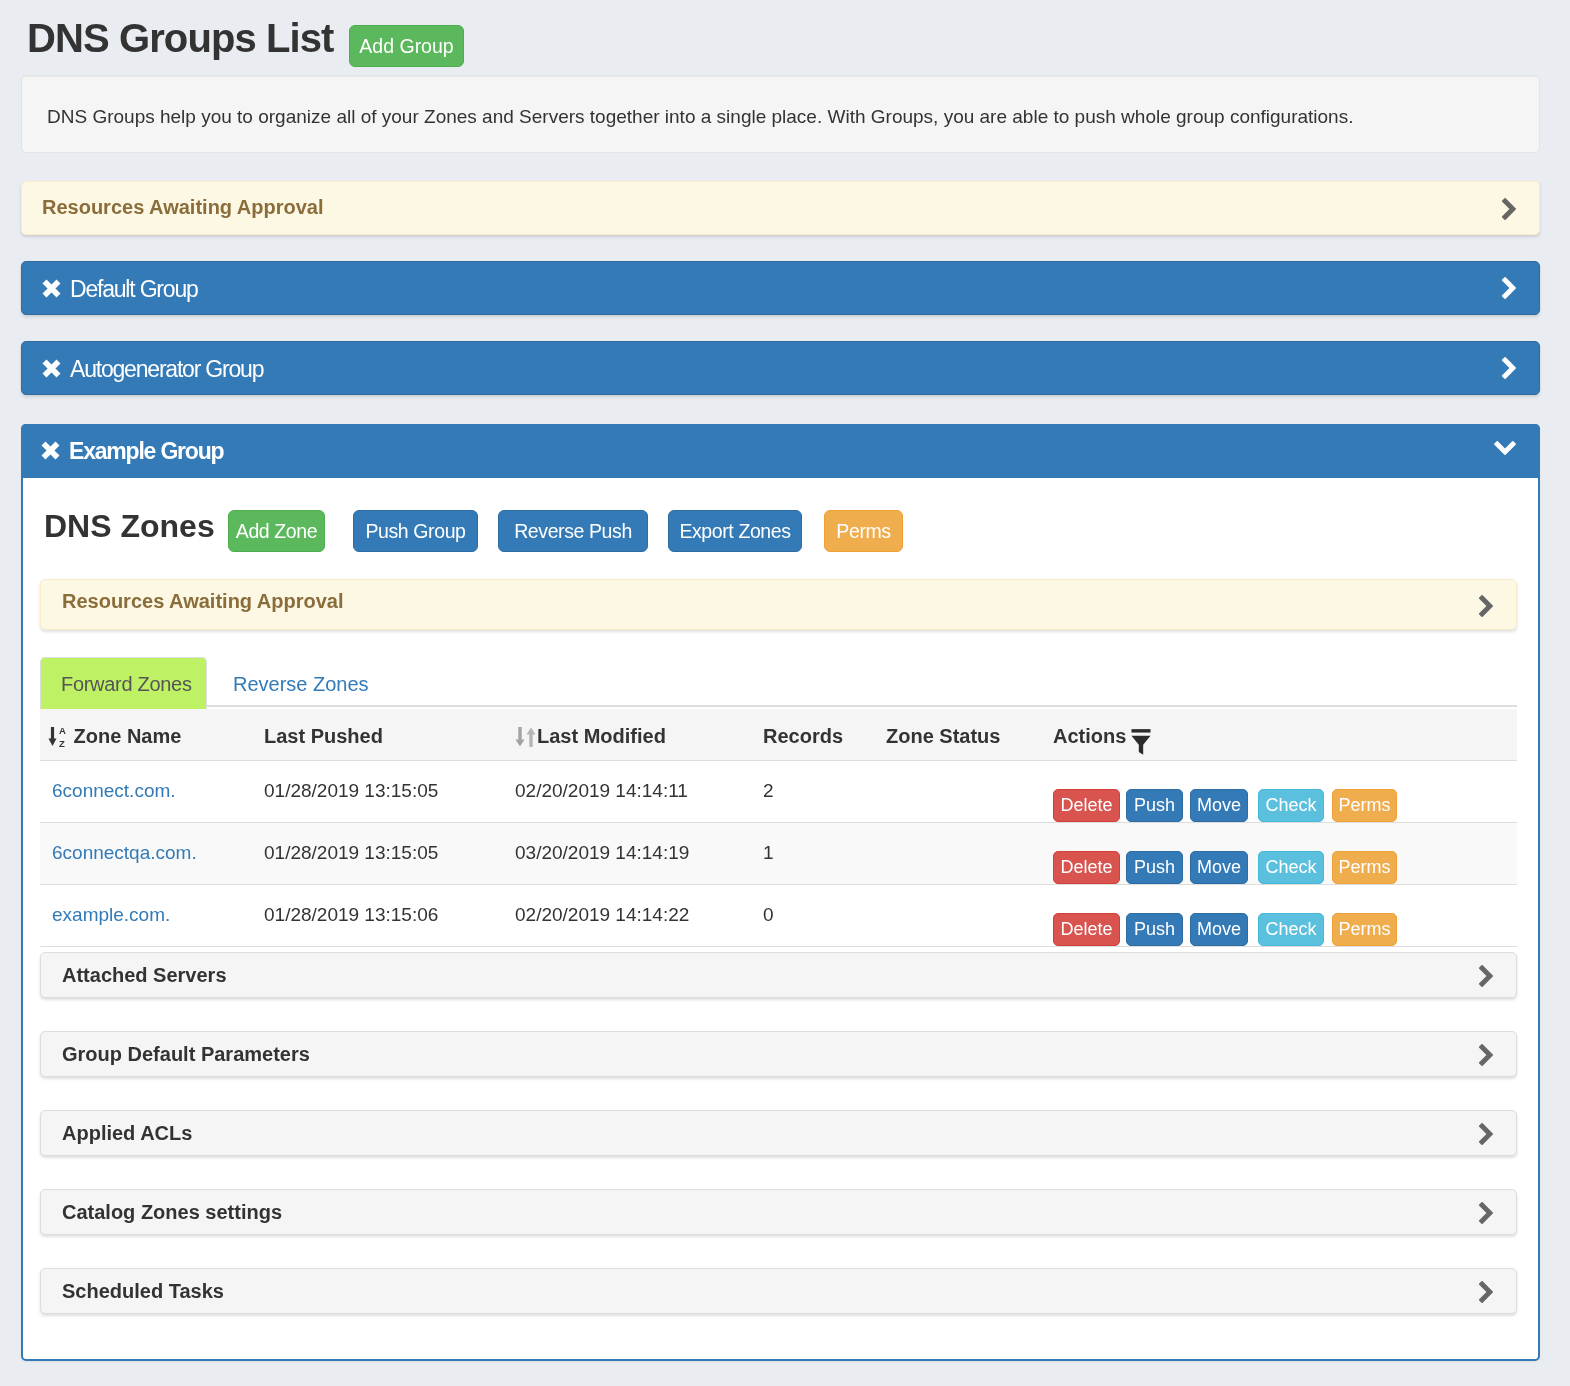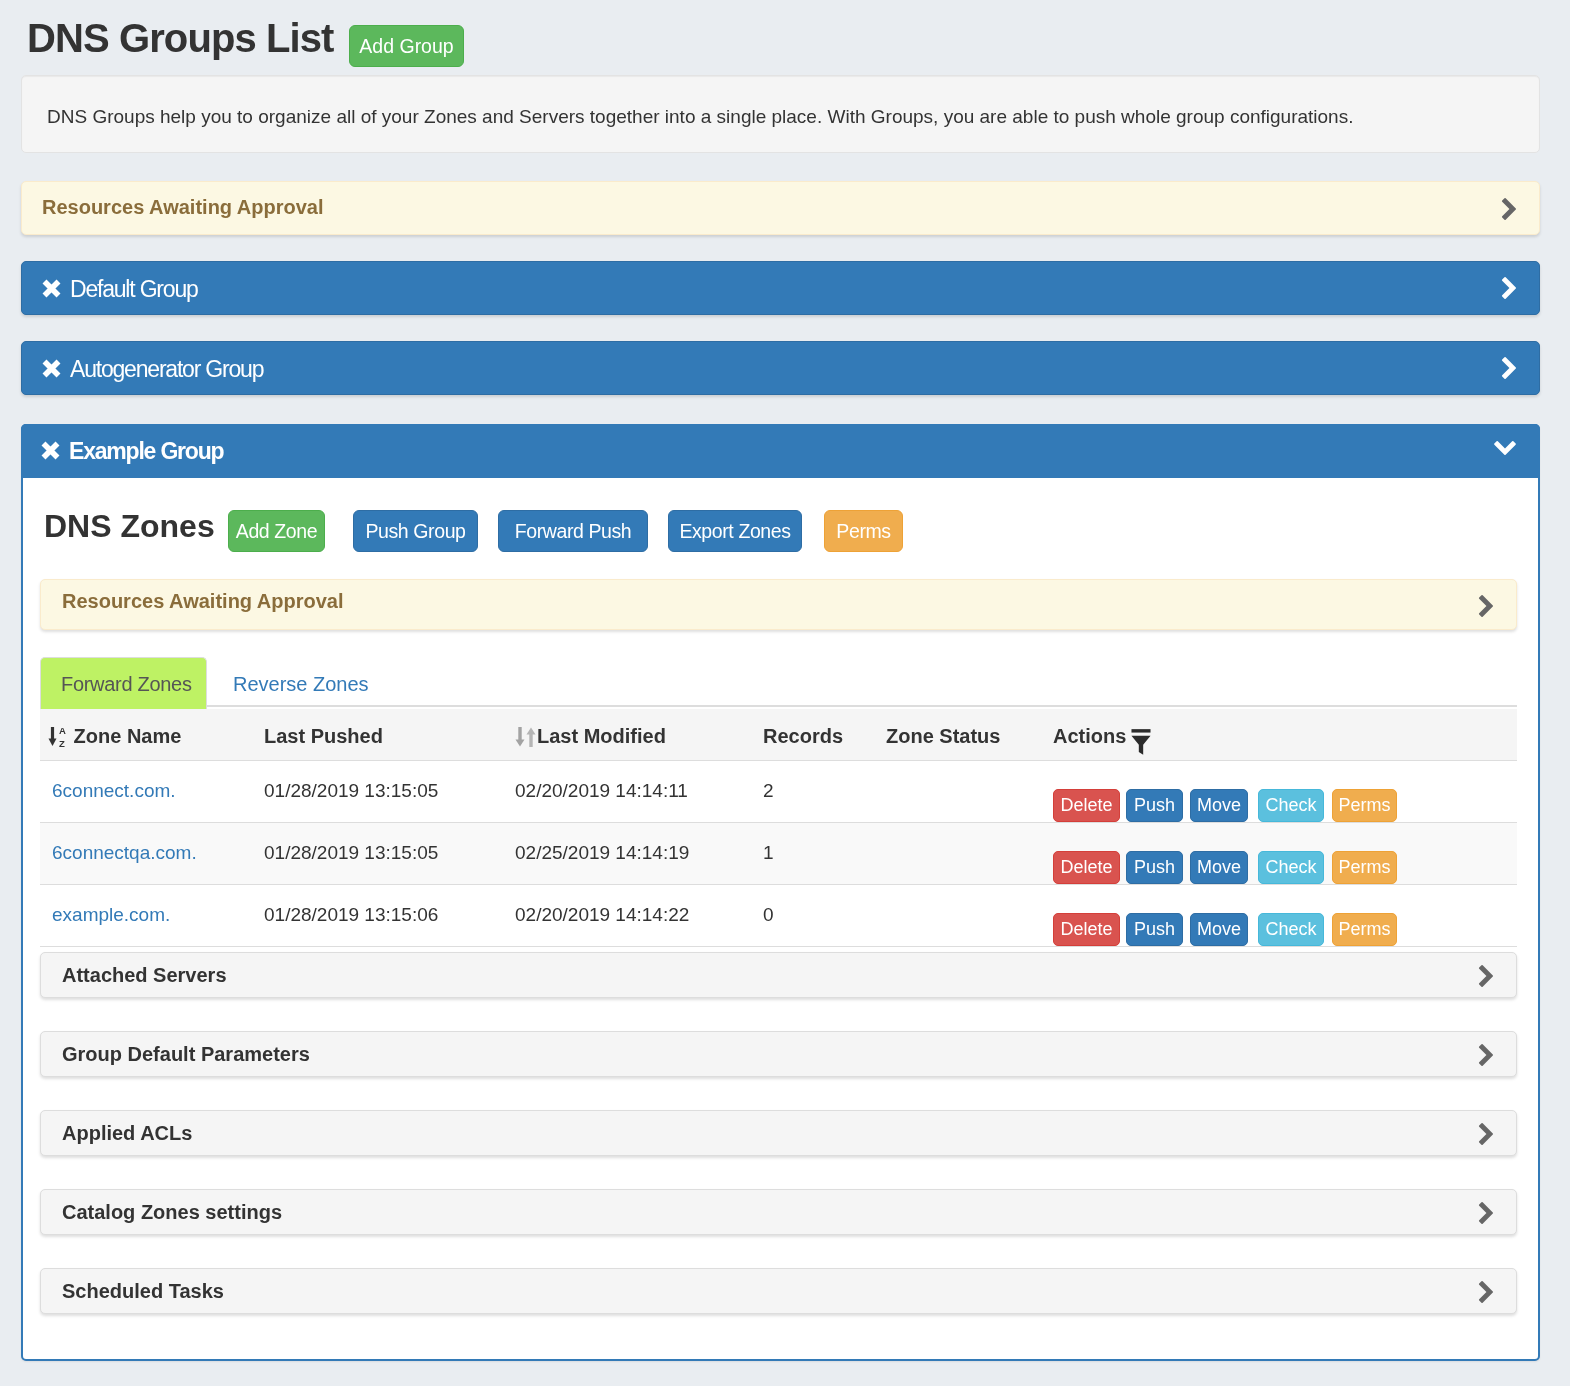--- a/index.html
+++ b/index.html
@@ -119,21 +119,21 @@
         </svg>
       <span class="t">Example Group</span>
       <svg class="chev" style="position:absolute;right:24px;top:17px" width="22" height="14" viewBox="90 533 1612 1035">
           <path fill="#fff" d="M1683 808l-742 741q-19 19-45 19t-45-19l-742-741q-19-19-19-45.5t19-45.5l166-165q19-19 45-19t45 19l531 531 531-531q19-19 45-19t45 19l166 165q19 19 19 45.5t-19 45.5z"></path>
         </svg>
     </div>
     <div class="body">
       <div id="h3row"><h3>DNS Zones</h3></div>
       <div id="b-addzone" class="zbtn btn btn-green">Add Zone</div>
       <div id="b-push" class="zbtn btn btn-blue">Push Group</div>
-      <div id="b-sched" class="zbtn btn btn-blue">Forward Push</div>
+      <div id="b-sched" class="zbtn btn btn-blue">Reverse Push</div>
       <div id="b-export" class="zbtn btn btn-blue">Export Zones</div>
       <div id="b-perms" class="zbtn btn btn-orange">Perms</div>
 
       <div id="ybar2" class="bar ybar">
           <span class="t">Resources Awaiting Approval</span>
         <svg class="chev" style="right:22px;top:15px" width="16" height="22" viewBox="90 -192 1036 1612">
             <path fill="#666" d="M1107 659l-742 742q-19 19-45 19t-45-19l-166-166q-19-19-19-45t19-45l531-531-531-531q-19-19-19-45t19-45l166-166q19-19 45-19t45 19l742 742q19 19 19 45t-19 45z"></path>
           </svg>
       </div>
 
@@ -181,21 +181,21 @@
             <td><a>6connect.com.</a></td>
               <td>01/28/2019 13:15:05</td>
               <td>02/20/2019 14:14:11</td>
               <td>2</td>
               <td></td>
             <td><span class="rowbtn btn-red" style="width:67px;margin-right:6px">Delete</span><span class="rowbtn btn-blue" style="width:57px;margin-right:7px">Push</span><span class="rowbtn btn-blue" style="width:58px;margin-right:10px">Move</span><span class="rowbtn btn-lblue" style="width:66px;margin-right:8px">Check</span><span class="rowbtn btn-orange" style="width:65px;margin-right:0">Perms</span></td>
           </tr>
           <tr class="alt">
             <td><a>6connectqa.com.</a></td>
               <td>01/28/2019 13:15:05</td>
-              <td>02/25/2019 14:14:19</td>
+              <td>03/20/2019 14:14:19</td>
               <td>1</td>
               <td></td>
             <td><span class="rowbtn btn-red" style="width:67px;margin-right:6px">Delete</span><span class="rowbtn btn-blue" style="width:57px;margin-right:7px">Push</span><span class="rowbtn btn-blue" style="width:58px;margin-right:10px">Move</span><span class="rowbtn btn-lblue" style="width:66px;margin-right:8px">Check</span><span class="rowbtn btn-orange" style="width:65px;margin-right:0">Perms</span></td>
           </tr>
           <tr>
             <td><a>example.com.</a></td>
               <td>01/28/2019 13:15:06</td>
               <td>02/20/2019 14:14:22</td>
               <td>0</td>
               <td></td>

